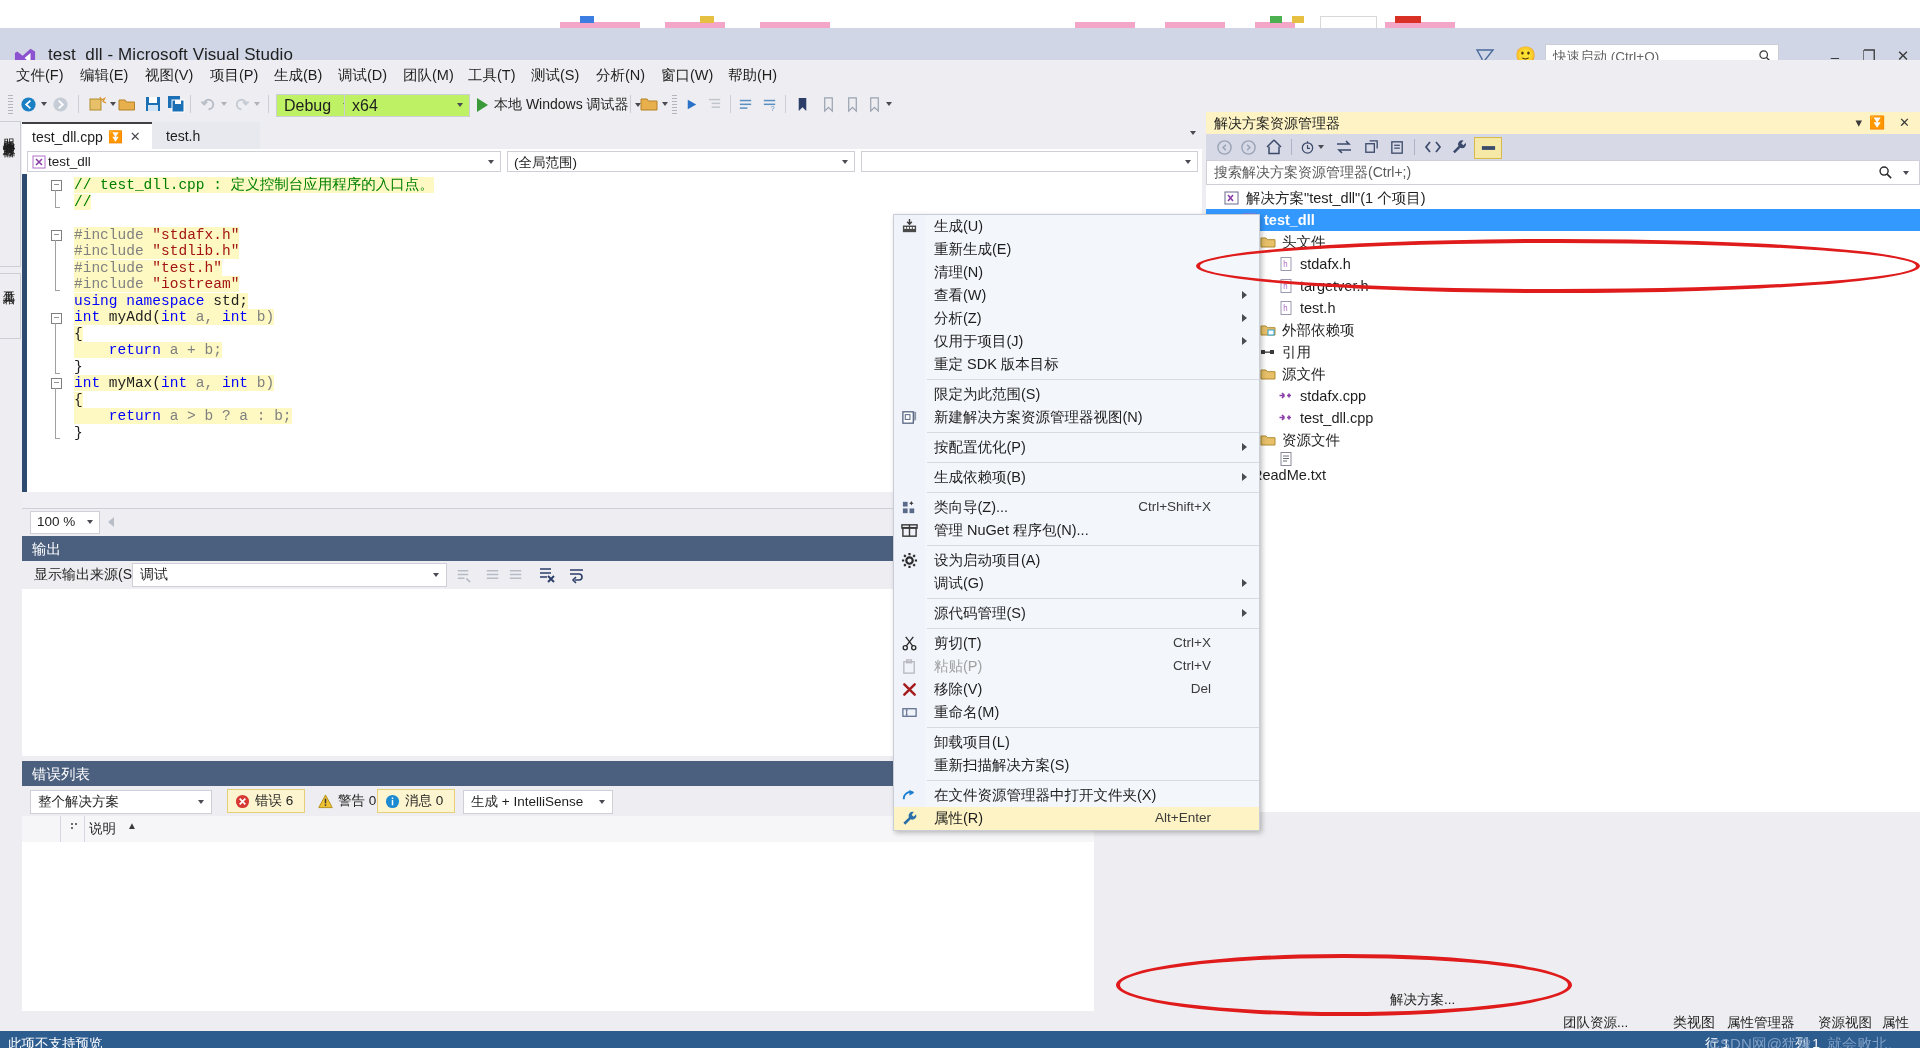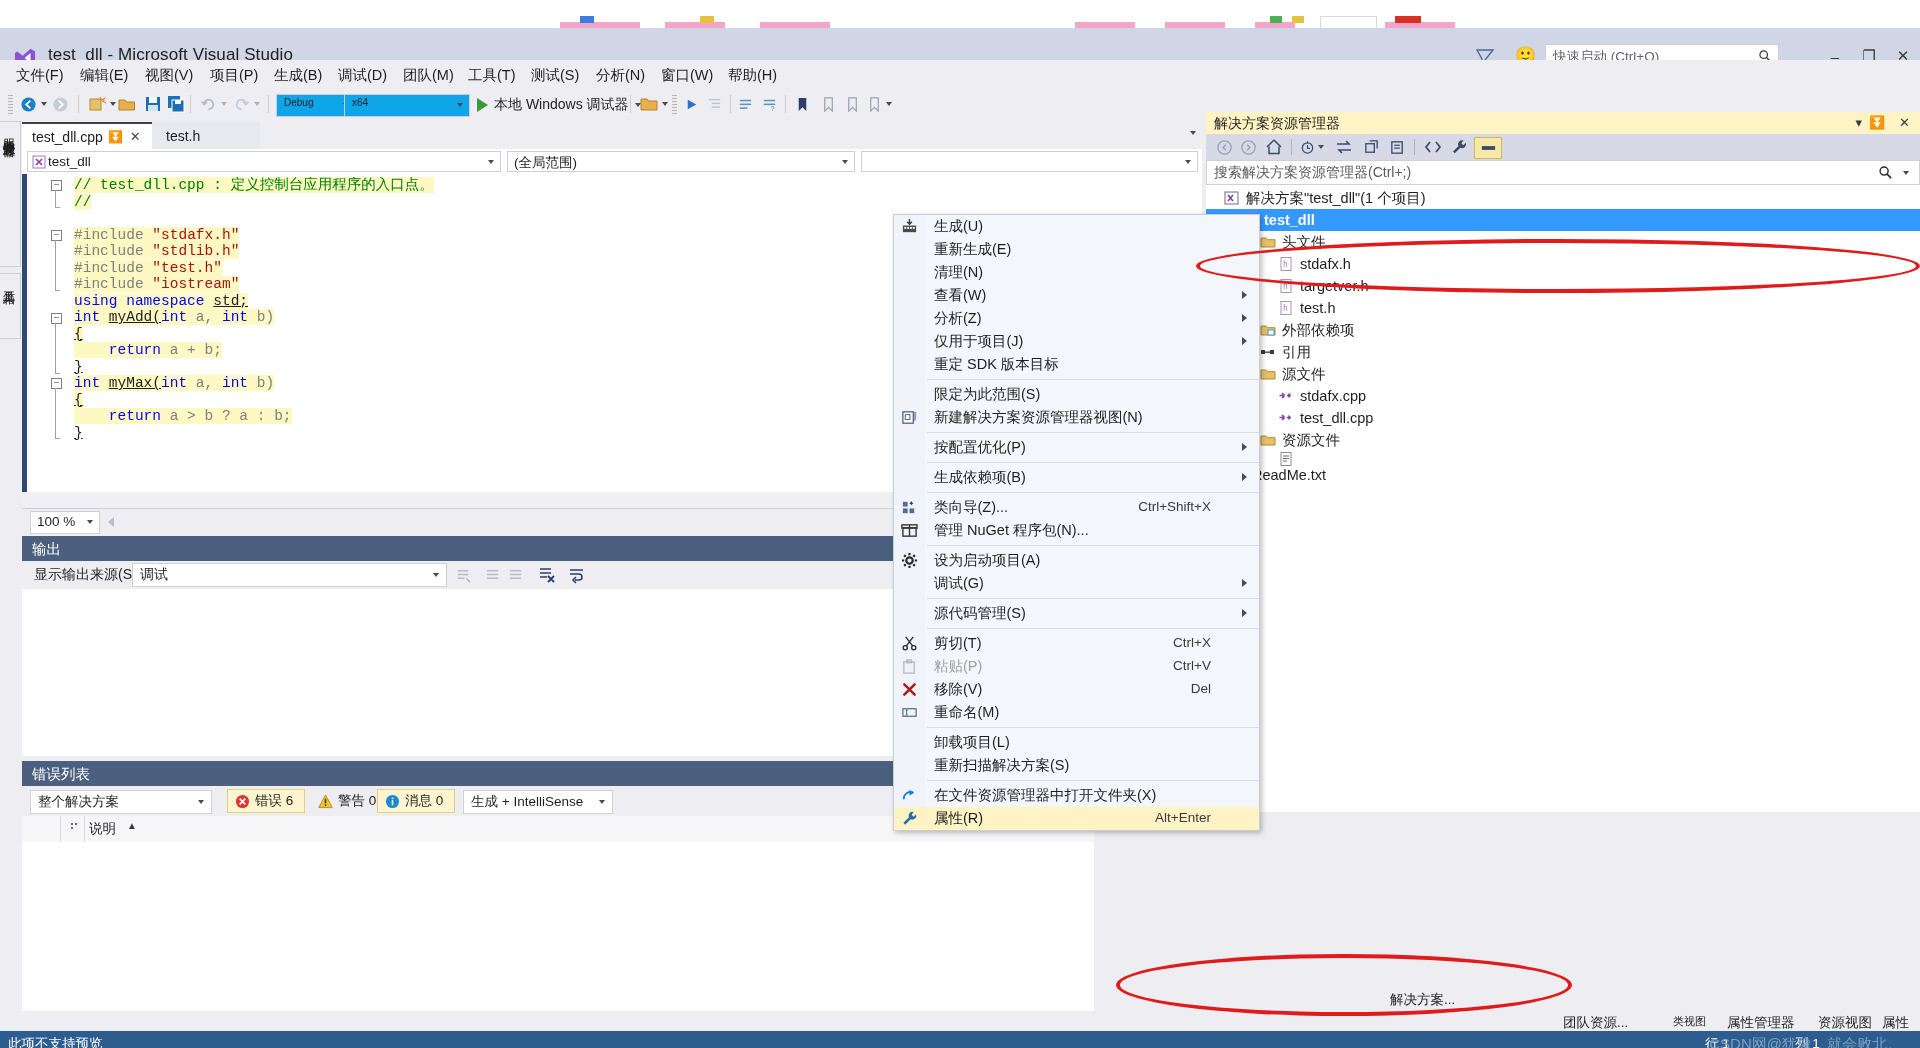--- a/index.html
+++ b/index.html
@@ -34,21 +34,21 @@
   .menubar{position:absolute;left:0;top:44px;width:1920px;height:28px;background:#eeeef2;}
   .menubar .mi{position:absolute;top:4px;font-size:14.5px;color:#1e1e1e;padding:2px 6px;white-space:nowrap;}
 
   
   .toolbar{position:absolute;left:0;top:73px;width:1920px;height:30px;background:#eeeef2;}
   .grip{position:absolute;top:5px;width:5px;height:20px;
     background-image:repeating-linear-gradient(0deg,#b4b4bc 0 1px,transparent 1px 3px);}
   .tsep{position:absolute;top:6px;width:1px;height:18px;background:#cdcdd6;}
   .tbtn{position:absolute;top:4px;height:22px;display:flex;align-items:center;}
   .caret{width:0;height:0;border-left:3.5px solid transparent;border-right:3.5px solid transparent;border-top:4px solid #4a4a52;}
-  .combo{position:absolute;top:5px;height:21px;background:#0ea5e9;border:1px solid #ccced6;font-size:10px;color:#1e1e1e;}
+  .combo{position:absolute;top:5px;height:21px;background:#bef264;border:1px solid #ccced6;font-size:16px;color:#1e1e1e;}
   .combo .cv{position:absolute;left:7px;top:2px;}
   .combo .cc{position:absolute;right:6px;top:8px;}
   .runbtn{position:absolute;top:5px;height:21px;display:flex;align-items:center;font-size:14px;color:#1e1e1e;}
   .playtri{width:0;height:0;border-top:7px solid transparent;border-bottom:7px solid transparent;border-left:11px solid #3a9a3a;margin-right:6px;}
 
   
   .vdock{position:absolute;left:0;top:105px;width:21px;height:700px;background:#eeeef2;}
   .vtab{position:absolute;left:0;width:21px;background:#eeeef2;border:1px solid #ccced6;border-left:none;
     writing-mode:vertical-rl;text-orientation:mixed;font-size:12.5px;color:#1e1e1e;
     padding:7px 3px;box-sizing:border-box;letter-spacing:1px;}
@@ -76,21 +76,21 @@
   .gutter{position:absolute;left:5px;top:0;width:20px;height:334px;background:#fff;}
   .fold{position:absolute;left:27px;top:0;width:22px;height:334px;background:#fff;}
   .code{position:absolute;left:52px;top:3px;font-family:"Liberation Mono","DejaVu Sans Mono",monospace;
     font-size:14.5px;line-height:16.5px;white-space:pre;}
   .ln{position:relative;height:16.5px;}
   .hl{background:#fef9c3;}
   .c-com{color:#008000;}
   .c-pre{color:#808080;}
   .c-str{color:#a31515;}
   .c-kw{color:#0000ff;}
-  .c-id{color:#1e1e1e;text-decoration:underline;}
+  .c-id{color:#1e1e1e;}
   .c-var{color:#808080;}
   .foldbox{position:absolute;width:9px;height:9px;border:1px solid #808080;background:#fff;font-size:9px;
     line-height:7px;text-align:center;color:#555;font-family:"Liberation Sans",sans-serif;}
   .foldline{position:absolute;width:1px;background:#a0a0a0;}
   .foldtick{position:absolute;height:1px;width:5px;background:#a0a0a0;}
 
   .vscroll{position:absolute;right:0;top:52px;width:17px;height:334px;background:#f0f0f4;}
   .vs-up{position:absolute;left:0;top:0;width:17px;height:17px;background:#e8e8ee;}
   .vs-thumb{position:absolute;left:2px;top:20px;width:13px;height:28px;background:#c6c6cd;}
   .hscroll{position:absolute;left:0;bottom:0;width:1180px;height:16px;background:#f0f0f4;}
@@ -913,21 +913,21 @@
         <span class="ck">Alt+Enter</span>
       </div>
     </div>
 
   <div class="ellipse" style="left:1196px;top:223px;width:716px;height:46px;"></div>
   <div class="ellipse" style="left:1116px;top:938px;width:448px;height:54px;"></div>
 
   <div class="solname-tab">解决方案...</div>
   <div class="taskrow">
     <div style="position:absolute;left:1563px;top:2px;font-size:13.5px">团队资源...</div>
-    <div style="position:absolute;left:1673px;top:2px;font-size:11px">类视图</div>
+    <div style="position:absolute;left:1673px;top:2px;font-size:14px">类视图</div>
     <div style="position:absolute;left:1727px;top:2px;font-size:13.5px">属性管理器</div>
     <div style="position:absolute;left:1818px;top:2px;font-size:13.5px">资源视图</div>
     <div style="position:absolute;left:1882px;top:2px;font-size:13.5px">属性</div>
   </div>
 
   <div class="statusbar">
     <span class="sl" style="left:8px">此项不支持预览</span>
     <span class="sl" style="left:1705px">行 1</span>
     <span class="sl" style="left:1795px">列 1</span>
   </div>

